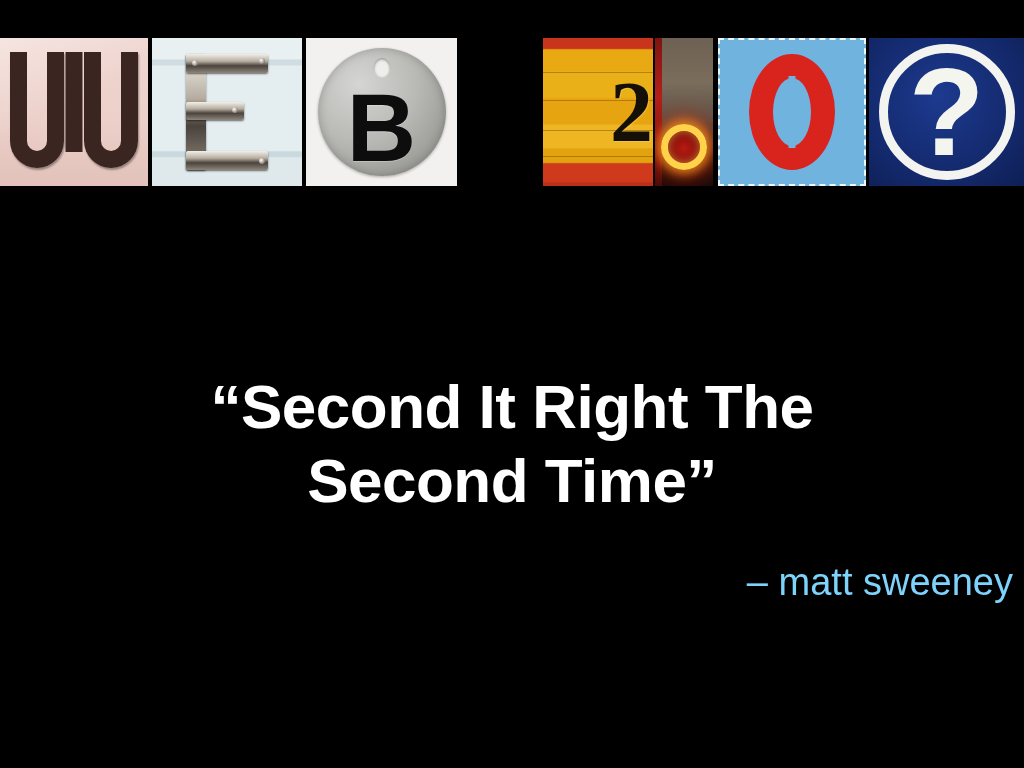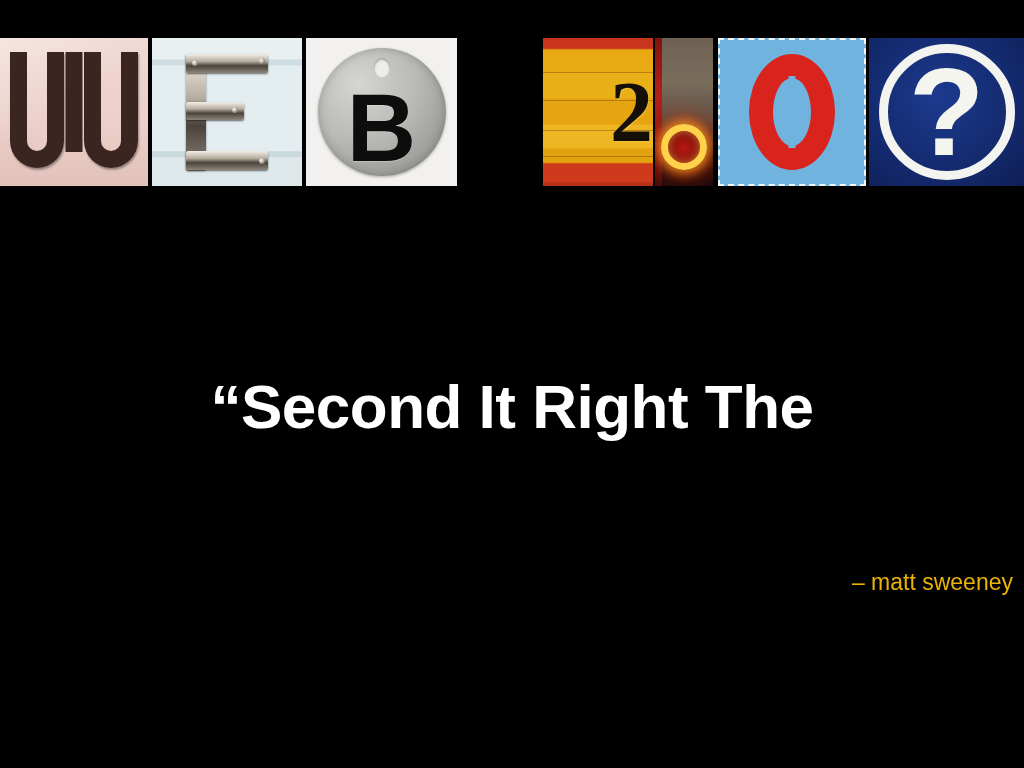--- a/index.html
+++ b/index.html
@@ -269,22 +269,22 @@
     font-size: 62px;
     line-height: 74px;
     letter-spacing: -0.5px;
   }
   .quote-line { display: block; white-space: nowrap; }
 
   .attribution {
     position: absolute;
     right: 11px;
     top: 563px;
-    color: #eab308;
-    font-size: 23px;
+    color: #7dd3fc;
+    font-size: 38px;
     font-weight: normal;
     line-height: 38px;
     white-space: nowrap;
   }
 </style>
 </head>
 <body>
 
 <div class="slide">
 
@@ -350,17 +350,18 @@
     <div class="tile tile-q">
       <div class="bg"></div>
       <div class="q-ring"></div>
       <span class="glyph">?</span>
     </div>
 
   </div>
 
   <div class="quote">
     <span class="quote-line">“Second It Right The</span>
+    <span class="quote-line">Second Time”</span>
   </div>
 
   <div class="attribution">– matt sweeney</div>
 
 </div>
 
 </body></html>

